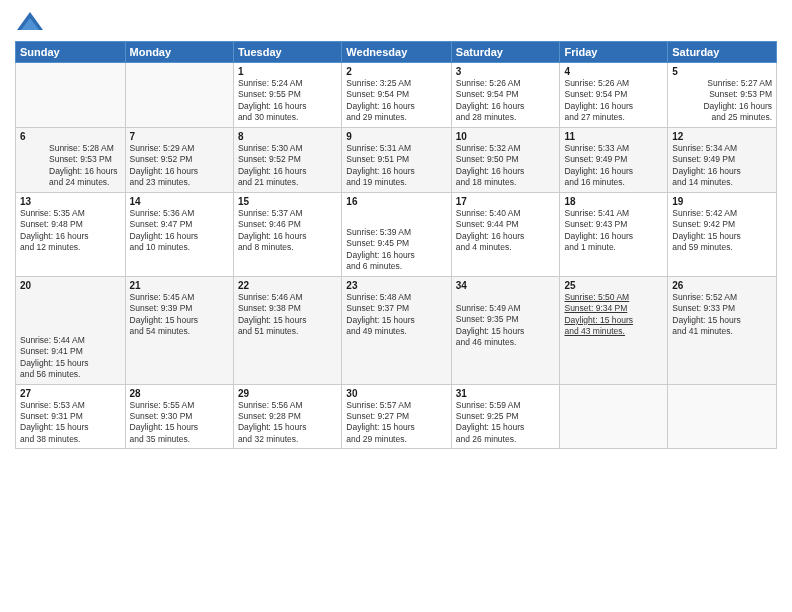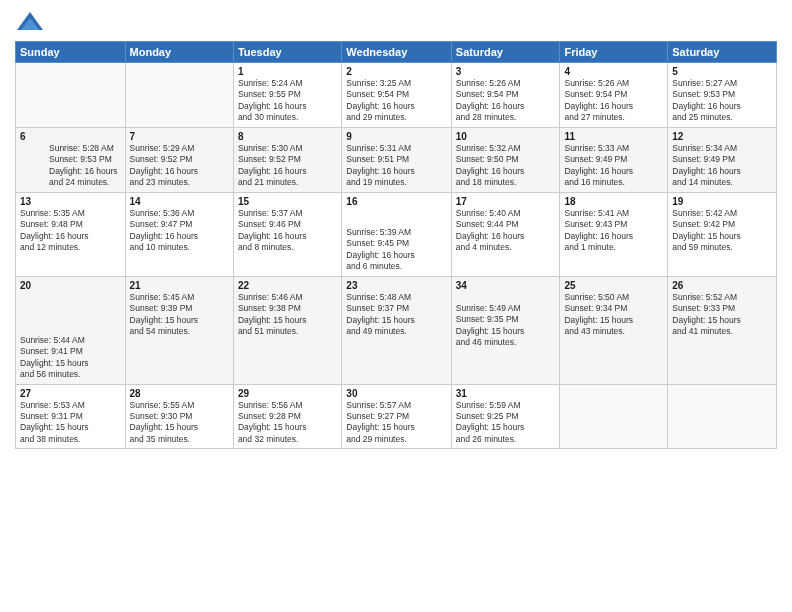--- a/index.html
+++ b/index.html
@@ -164,21 +164,21 @@
           </td>
           <td>
             <span class="day-number">4</span>
             <div class="day-content" style="white-space: pre-line;">Sunrise: 5:26 AM
 Sunset: 9:54 PM
 Daylight: 16 hours
 and 27 minutes.</div>
           </td>
           <td>
             <span class="day-number">5</span>
-            <div class="day-content" style="white-space: pre-line;">Sunrise: 5:27 AM
+            <div class="day-content" style="white-space: pre-line; text-align: right;">Sunrise: 5:27 AM
 Sunset: 9:53 PM
 Daylight: 16 hours
 and 25 minutes.</div>
           </td>
         </tr>
         <tr>
           <td>
             <span class="day-number">6</span>
             <div class="day-content" style="white-space: pre-line; margin-left: 29px;">Sunrise: 5:28 AM
 Sunset: 9:53 PM
@@ -310,21 +310,21 @@
           </td>
           <td>
             <span class="day-number">34</span>
             <div class="day-content" style="white-space: pre-line; margin-top: 12px;">Sunrise: 5:49 AM
 Sunset: 9:35 PM
 Daylight: 15 hours
 and 46 minutes.</div>
           </td>
           <td>
             <span class="day-number">25</span>
-            <div class="day-content" style="white-space: pre-line;">Sunrise: 5:50 AM
+            <div class="day-content" style="white-space: pre-line; text-decoration: underline;">Sunrise: 5:50 AM
 Sunset: 9:34 PM
 Daylight: 15 hours
 and 43 minutes.</div>
           </td>
           <td>
             <span class="day-number">26</span>
             <div class="day-content" style="white-space: pre-line;">Sunrise: 5:52 AM
 Sunset: 9:33 PM
 Daylight: 15 hours
 and 41 minutes.</div>

